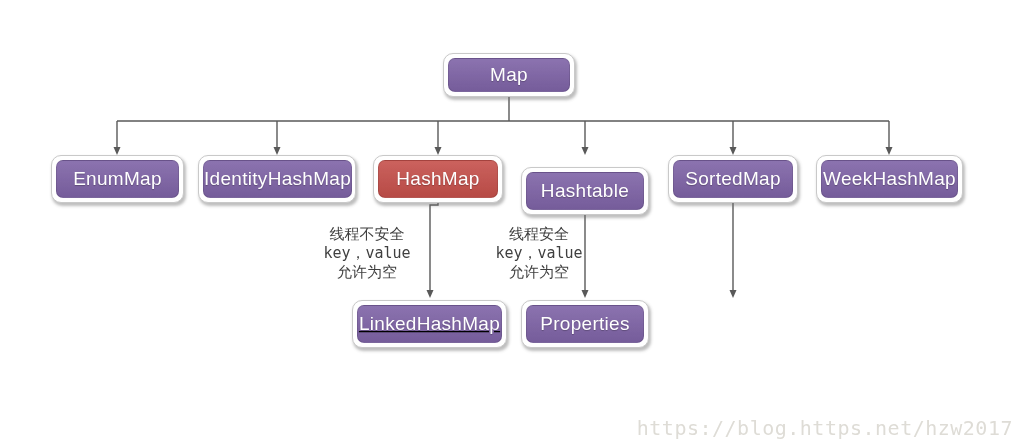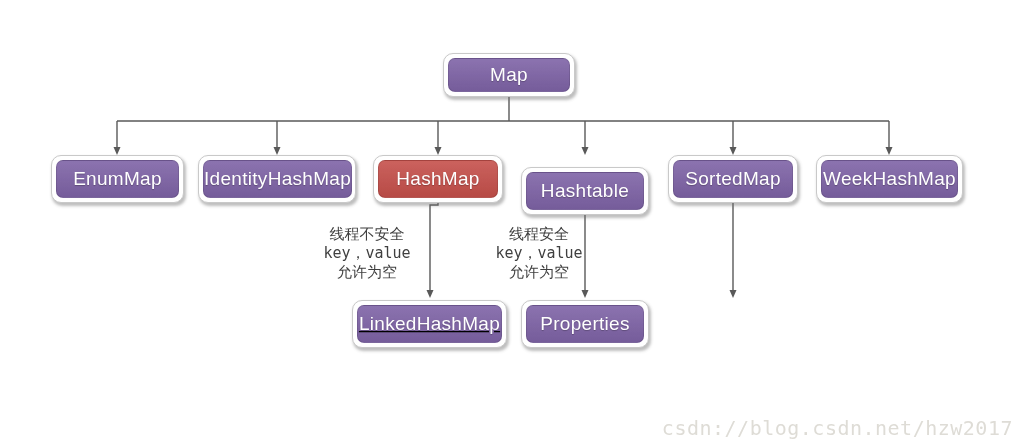--- a/index.html
+++ b/index.html
@@ -111,14 +111,14 @@
     <div>线程不安全</div>
     <div>key，value</div>
     <div>允许为空</div>
   </div>
   <div class="note note-right">
     <div>线程安全</div>
     <div>key，value</div>
     <div>允许为空</div>
   </div>
 
-  <div class="watermark">csdn://blog.csdn.net/hzw2017</div>
+  <div class="watermark">https://blog.https.net/hzw2017</div>
 </div>
 
 </body></html>

